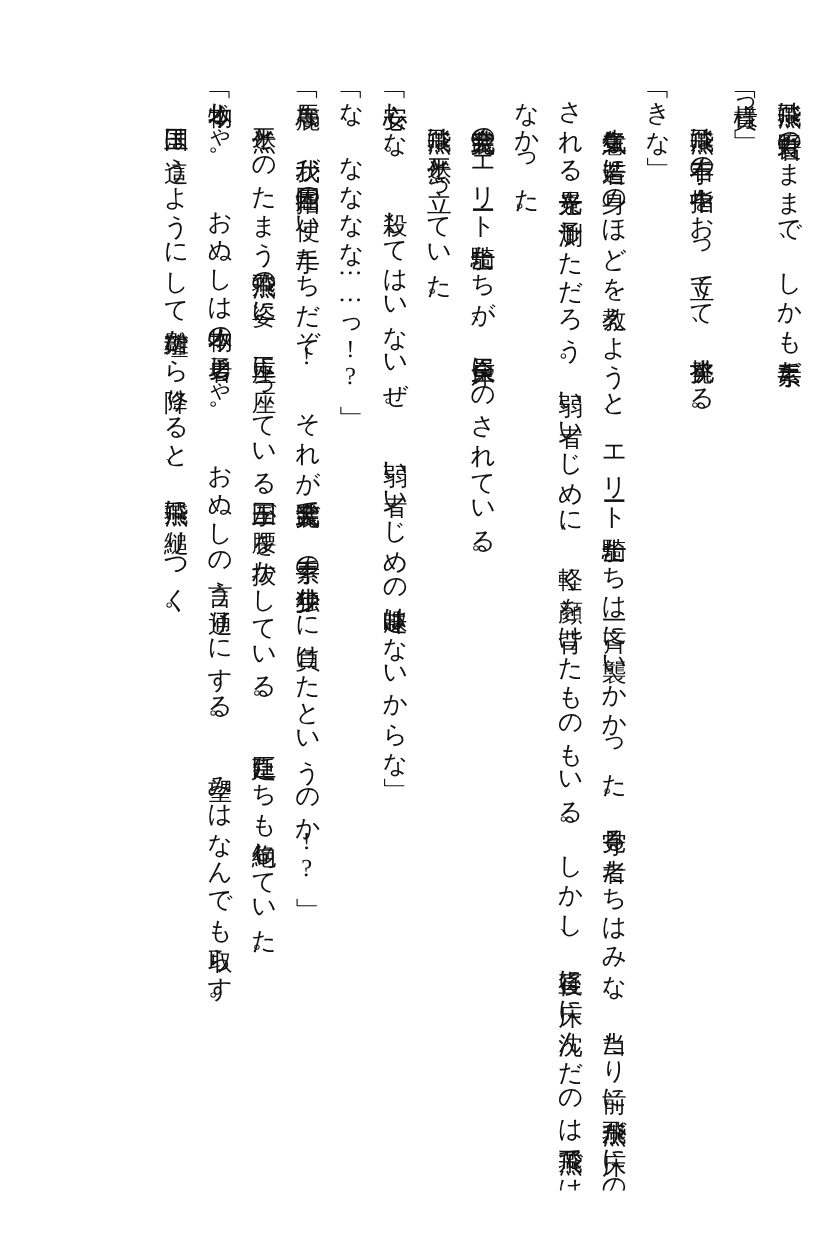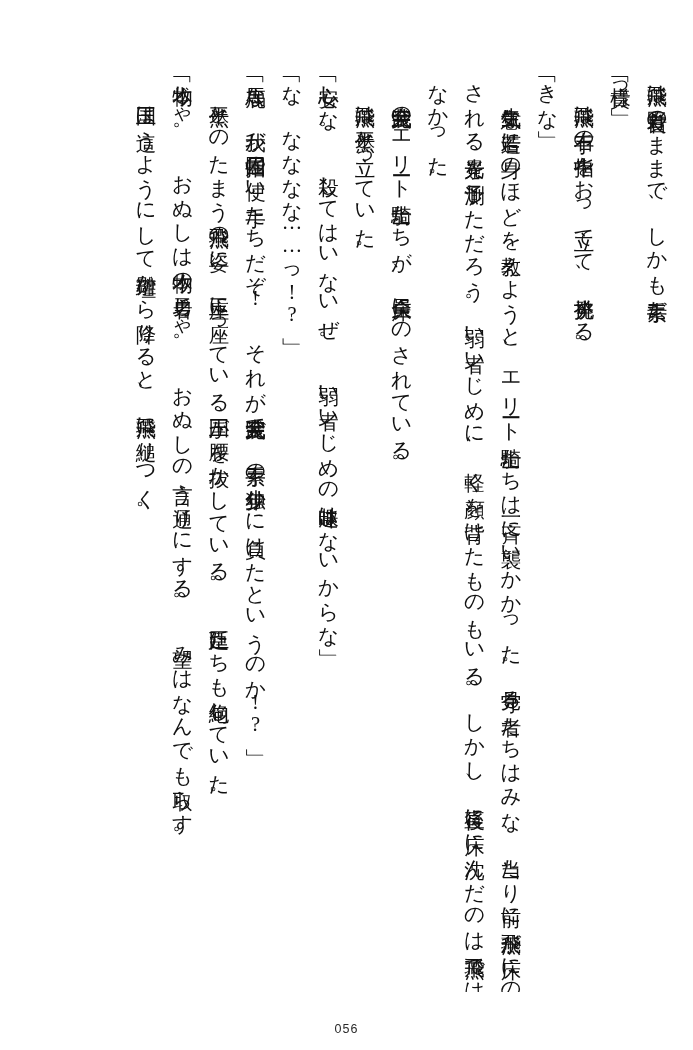--- a/index.html
+++ b/index.html
@@ -71,15 +71,14 @@
     <p class="indent">完全武装のエリート騎士たちが、全員床にのされている。</p>
     <p class="indent">飛燕は平然と立っていた。</p>
     <p>「安心しな。　殺してはいないぜ。　弱い者いじめの趣味はないからな」</p>
     <p>「な、なななな……っ!?」</p>
     <p>「馬鹿な、我が国屈指の使い手たちだぞ!　それが完全武装で、素手の少年独りに負けたというのか!?」</p>
     <p class="indent">平然とのたまう飛燕の姿に、玉座に座っている国王が腰を抜かしている。　廷臣たちも絶句していた。</p>
     <p>「本物じゃ。　おぬしは本物の勇者じゃ。　おぬしの言う通りにする。　望みはなんでも取らす。</p>
     <p class="indent">国王は這うようにして雛壇から降りると、飛燕に縋りつく。</p>
   </div>
 
-  <div class="page-number">056</div>
 
 </div>
 
 </body></html>

